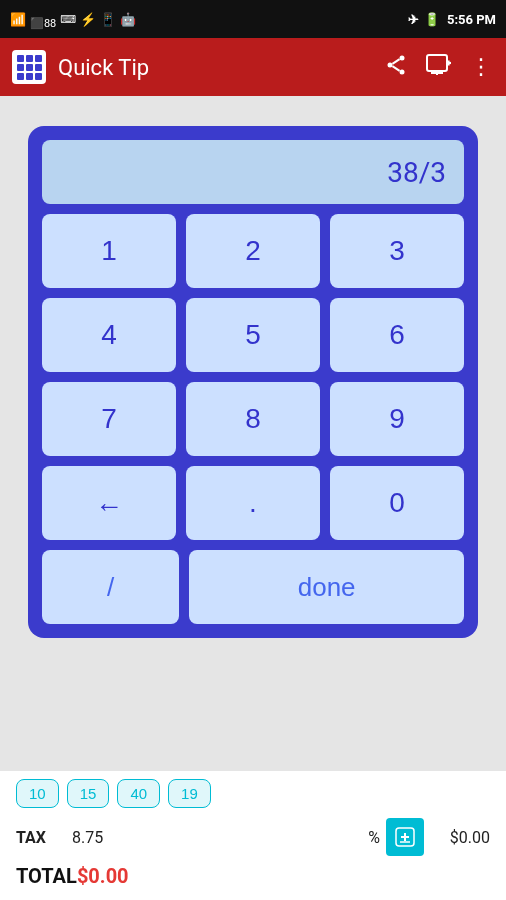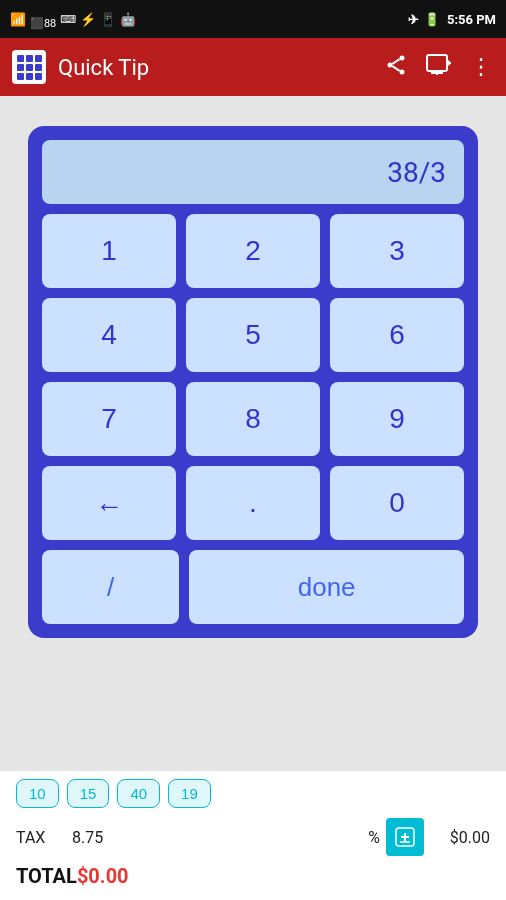--- a/index.html
+++ b/index.html
@@ -181,21 +181,21 @@
     
     .tax-row {
       display: flex;
       align-items: center;
       gap: 6px;
       margin-bottom: 8px;
     }
     .tax-label {
       font-size: 16px;
       color: #222;
-      font-weight: 400;
+      font-weight: 700;
       width: 50px;
     }
     .tax-value {
       flex: 1;
       font-size: 16px;
       color: #222;
       text-align: left;
     }
     .tax-percent {
       font-size: 16px;

